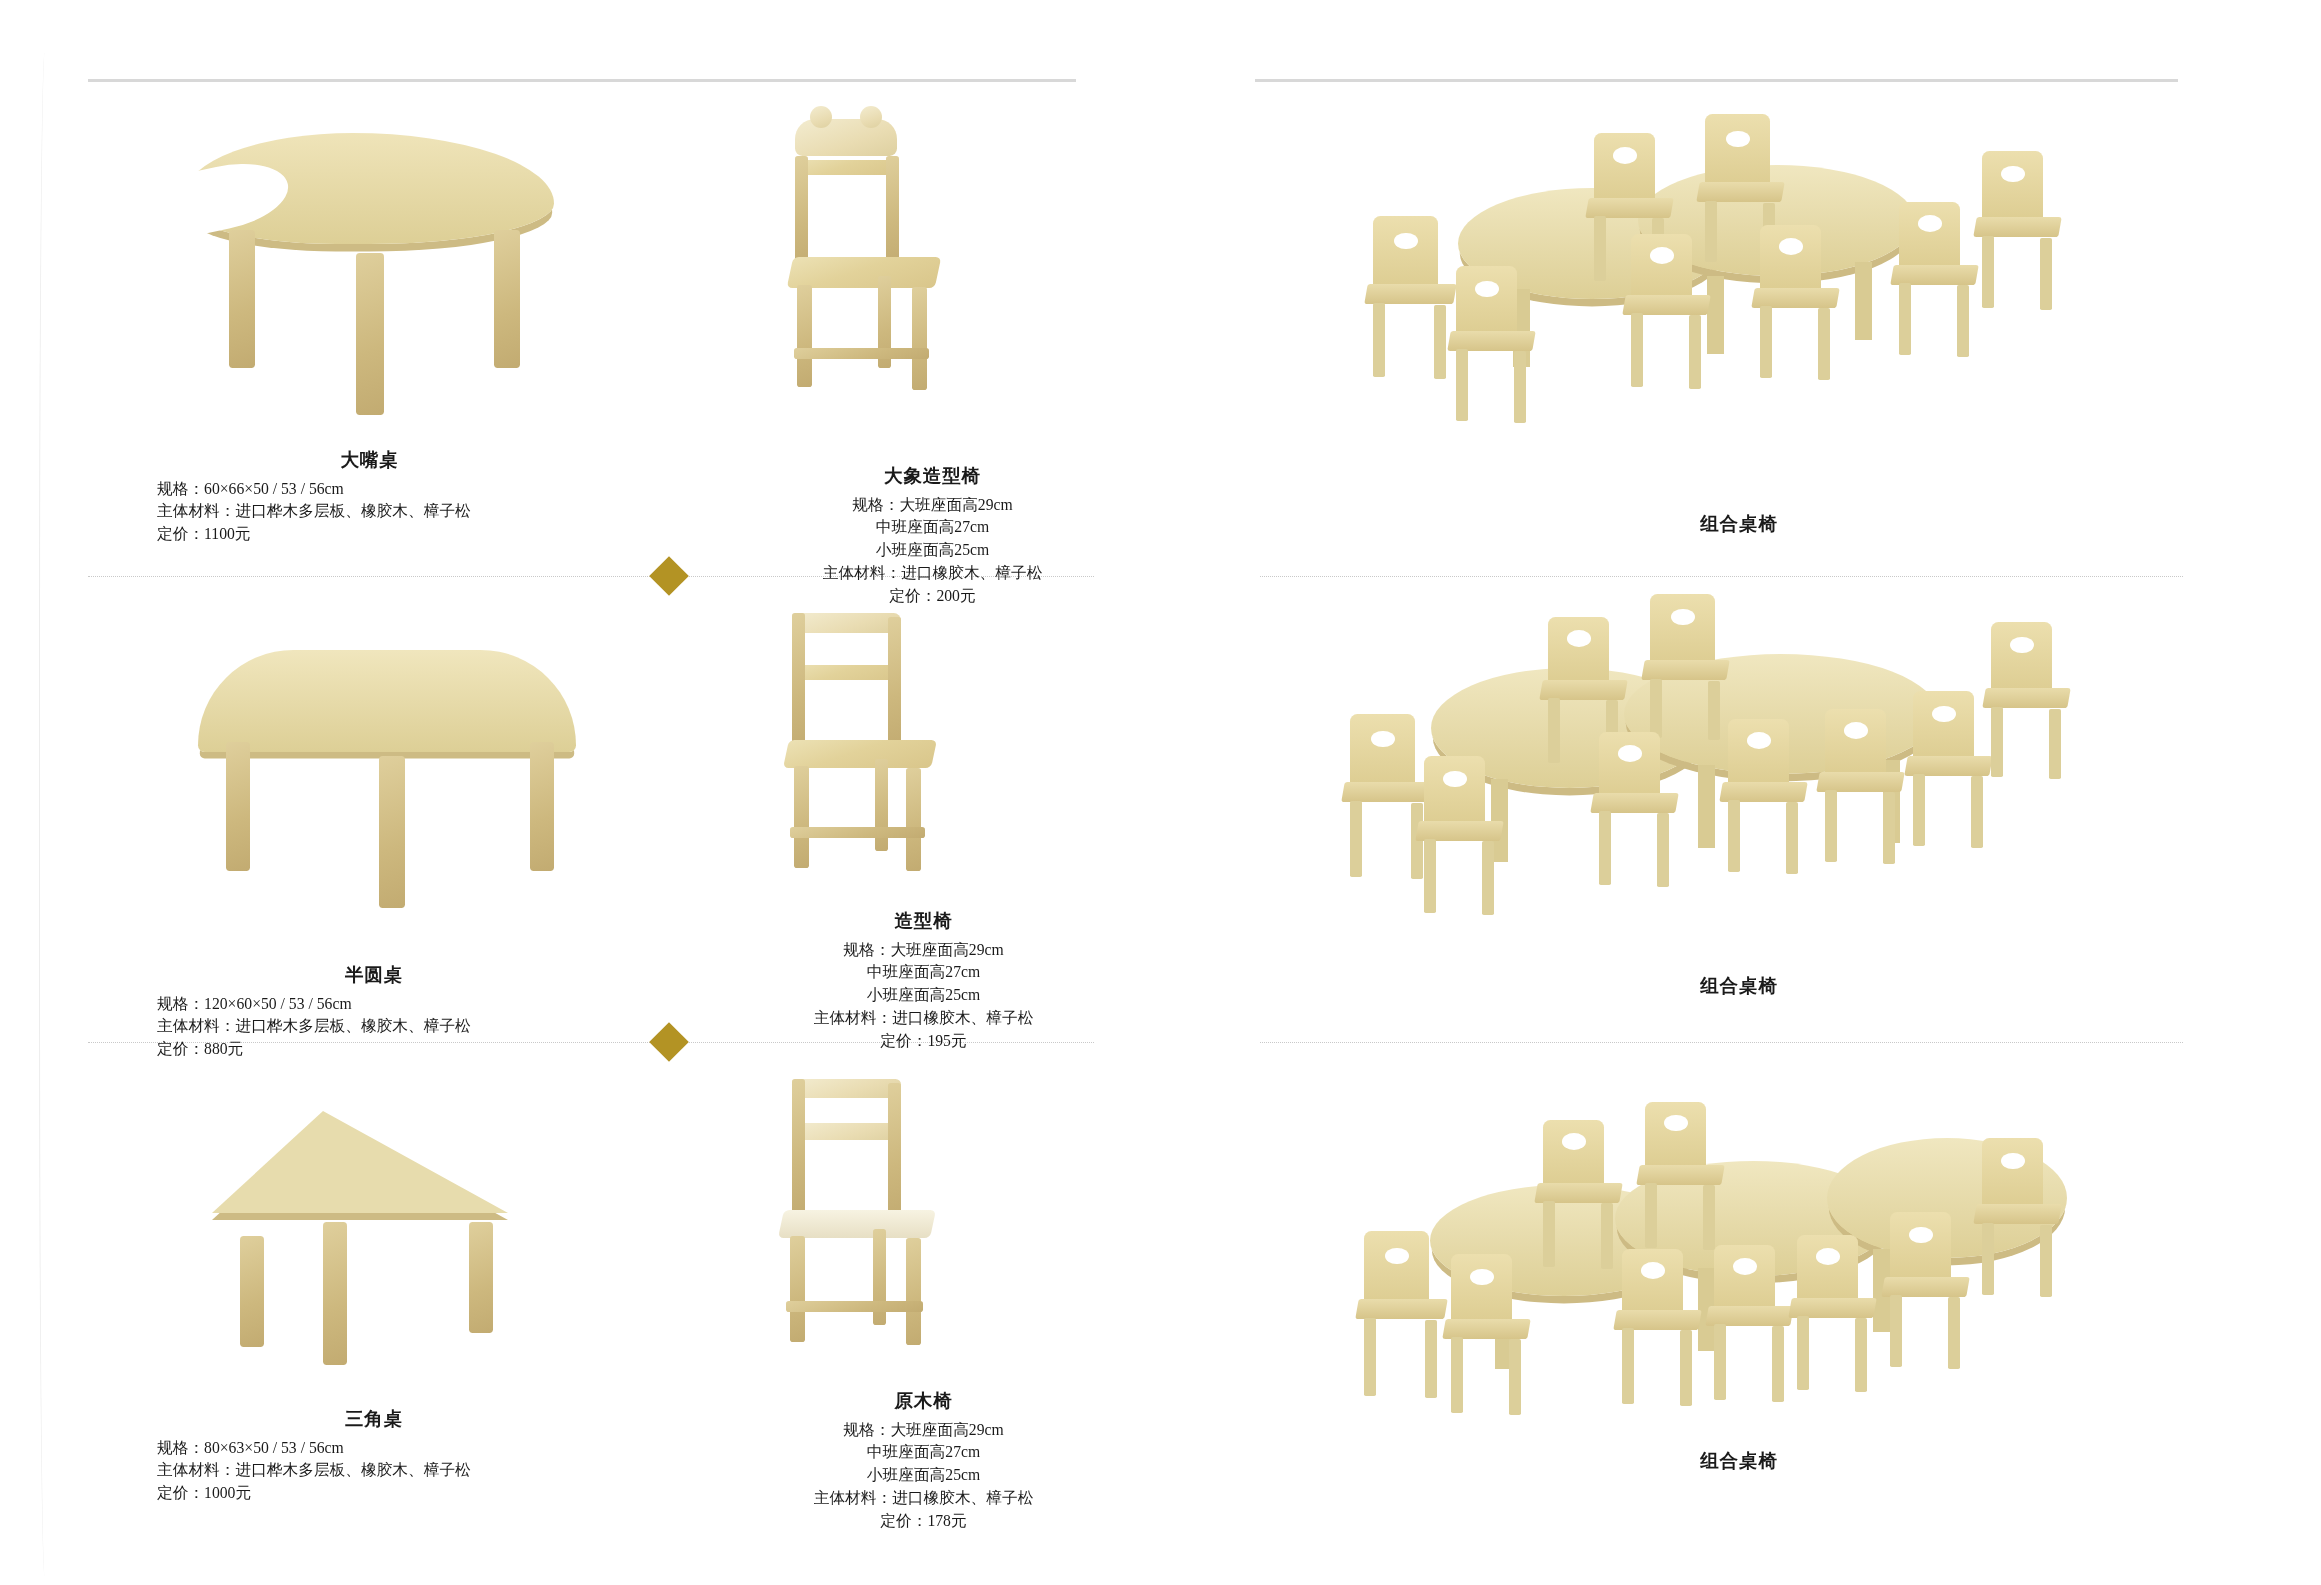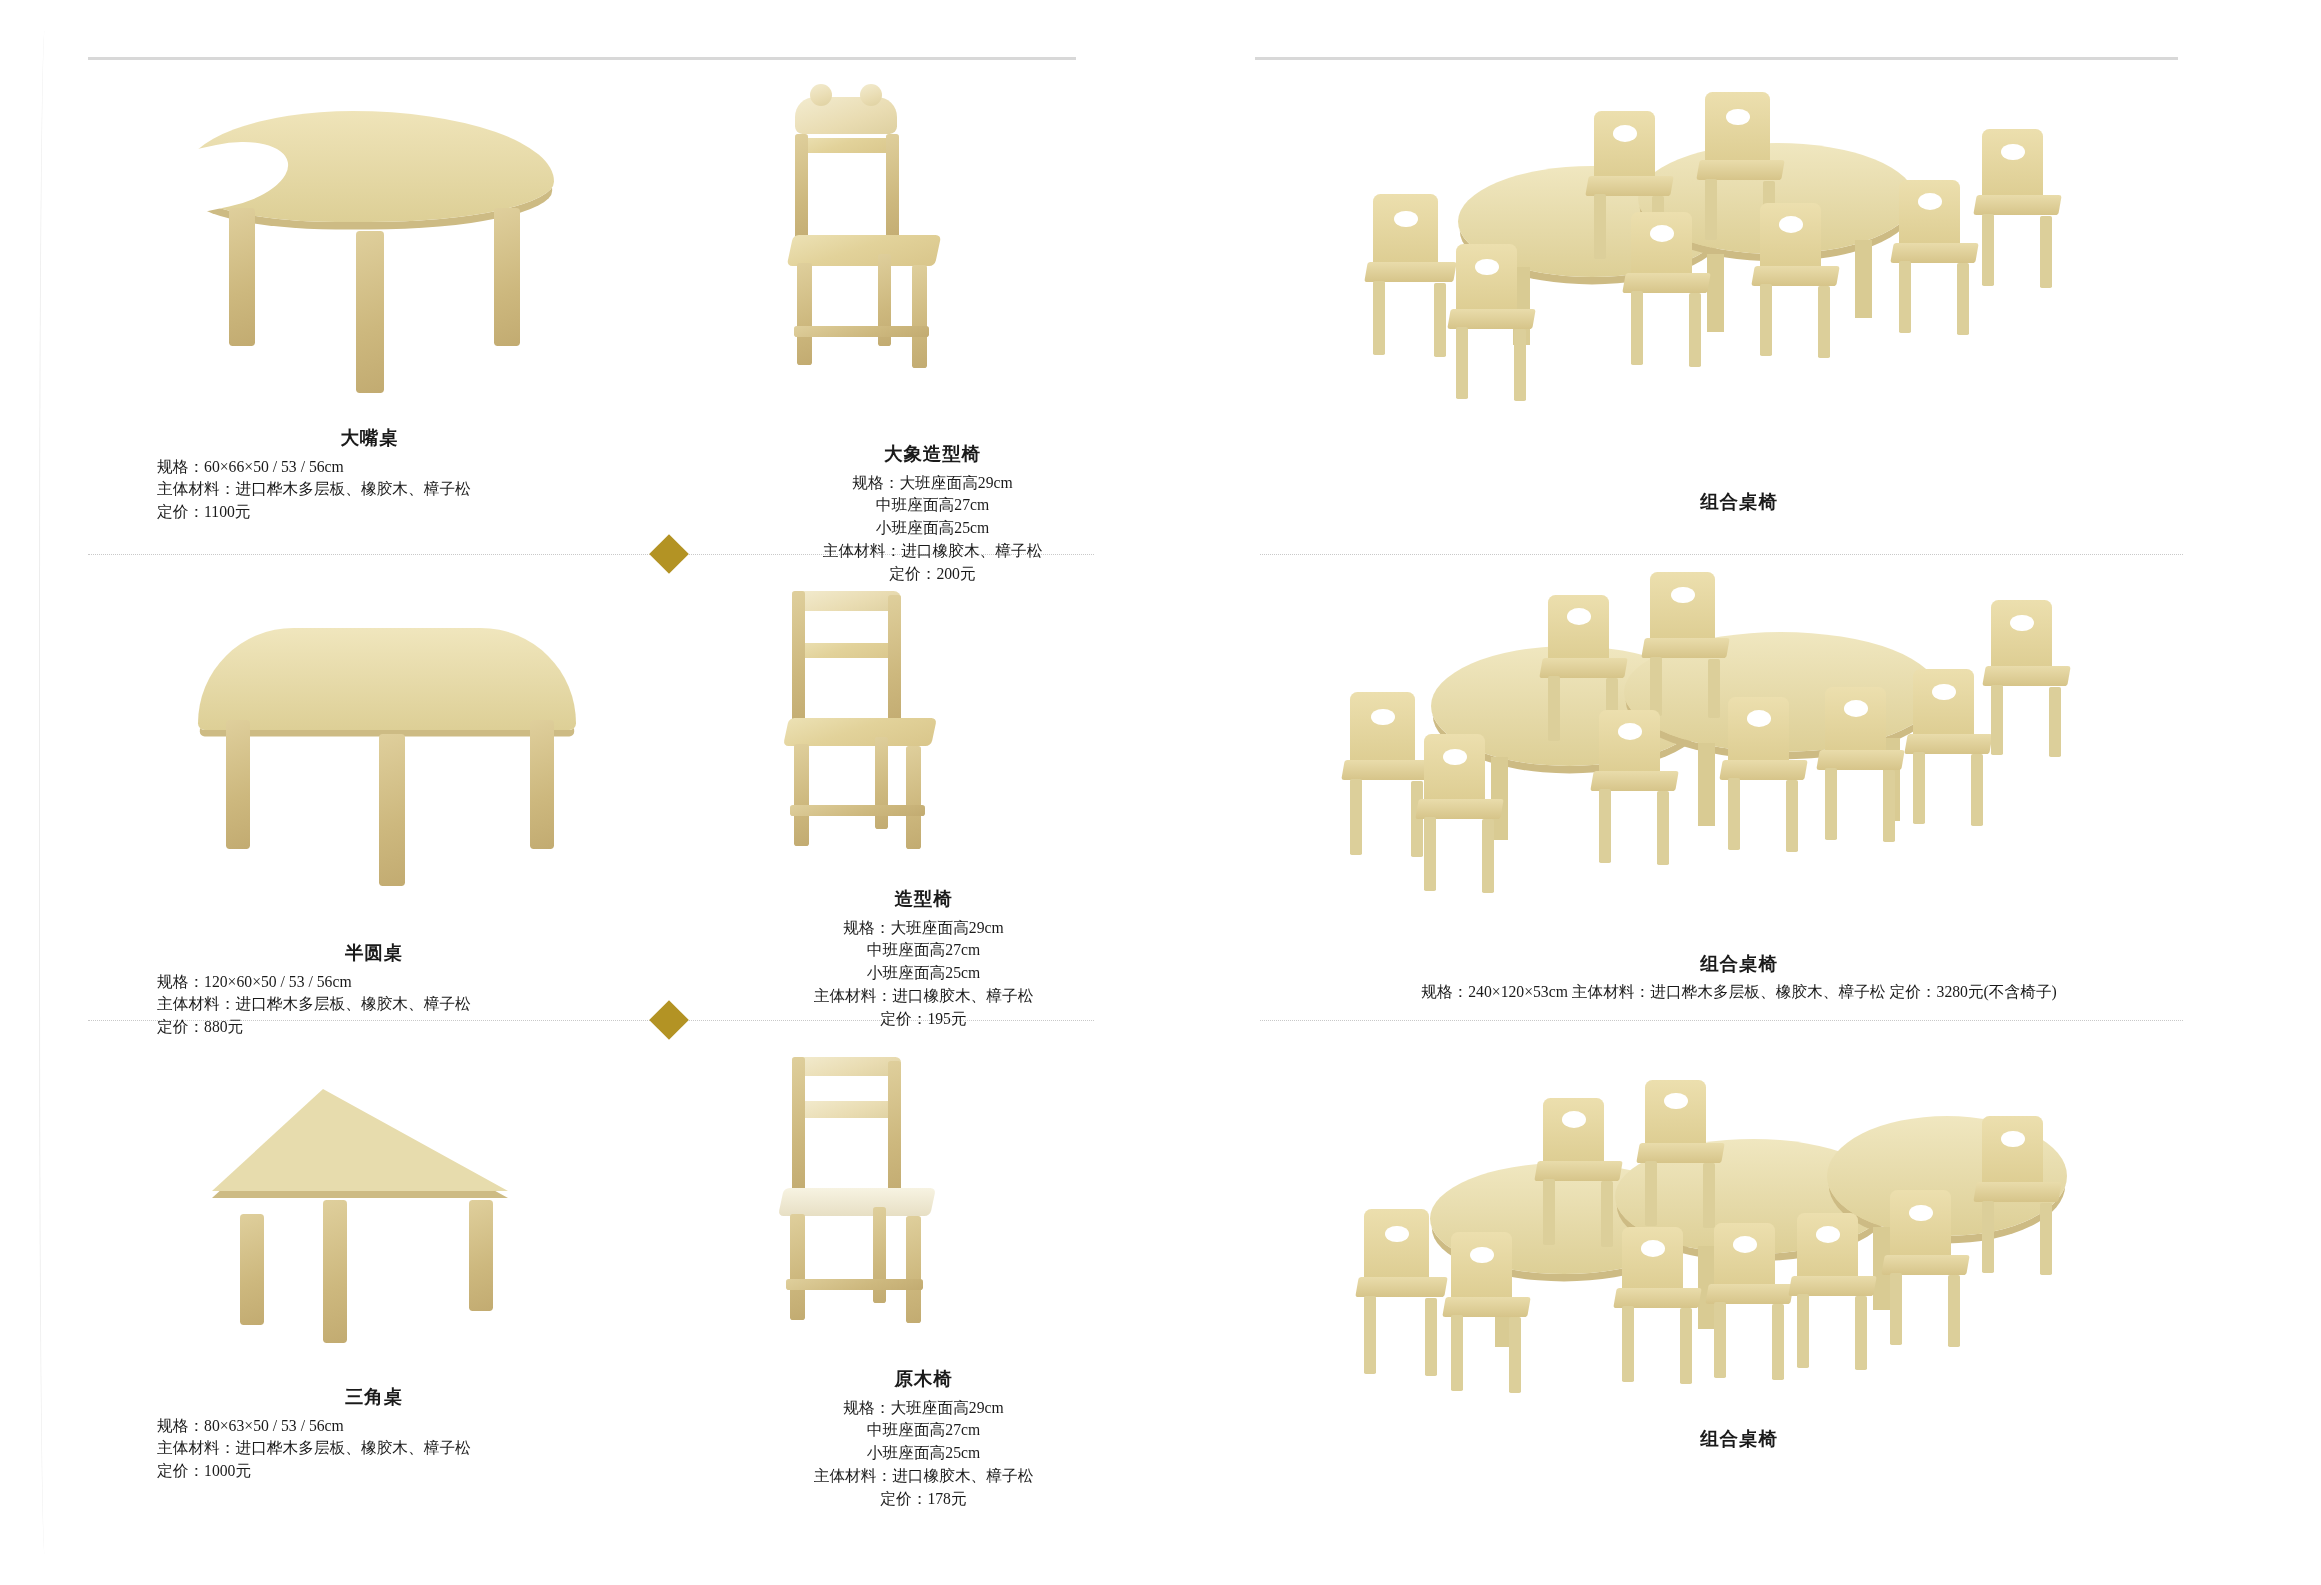--- a/index.html
+++ b/index.html
@@ -4,21 +4,21 @@
 <style>
   html,body{margin:0;padding:0;}
   body{
     width:2321px;height:1586px;
     background:#ffffff;
     font-family:"Liberation Serif", serif;
     color:#1a1a1a;
     overflow:hidden;
     position:relative;
   }
-  .page{position:absolute;inset:0;display:flex;}
+  .page{position:absolute;inset:0;display:flex;margin-top:22px;}
   .col-left{position:relative;width:1218px;height:100%;}
   .col-right{position:relative;width:1103px;height:100%;}
 
   
   .top-rule{position:absolute;height:2.8px;background:#d8d8d8;}
   .rule-left{left:88px;top:57px;width:988px;}
 
   
   .page-edge{position:absolute;left:39px;top:31px;width:13px;height:1523px;
     border-left:1.8px solid #ededed;border-radius:40% 0 0 40%;}
@@ -338,21 +338,20 @@
       <div class="cchair" style="left:655px;top:28px;width:102px;height:166px;">
         <div class="back" style="left:7.4px;top:0;width:61px;height:70px;"></div>
           <div class="hole" style="left:26px;top:14.8px;"></div>
         <div class="seat" style="left:0;top:66px;width:85px;height:20px;transform:skewX(-10deg);"></div>
         <div class="lg" style="left:7.4px;top:85px;width:12px;height:70px;"></div>
         <div class="lg" style="left:65px;top:87px;width:12px;height:70px;"></div>
       </div>
     </div>
     <div style="position:absolute;left:55px;top:951px;width:932px;text-align:center;">
       <div class="title">组合桌椅</div>
-      <div class="oneline">规格：240×120×53cm    主体材料：进口桦木多层板、橡胶木、樟子松    定价：3280元(不含椅子)</div>
     </div>
 
     <div class="combo" style="left:120px;top:1061px;width:831px;height:369px;">
       <div class="ctable" style="left:92px;top:102px;width:268px;height:111px;"></div>
       <div class="ctable" style="left:277px;top:78px;width:277px;height:115px;"></div>
       <div class="ctable" style="left:489px;top:55px;width:240px;height:120px;"></div>
       <div class="lg" style="position:absolute;left:157px;top:203px;width:16.6px;height:83px;background:#d9cb93;"></div>
       <div class="lg" style="position:absolute;left:360px;top:185px;width:16.6px;height:83px;background:#d9cb93;"></div>
       <div class="lg" style="position:absolute;left:535px;top:166px;width:16.6px;height:83px;background:#d9cb93;"></div>
 

